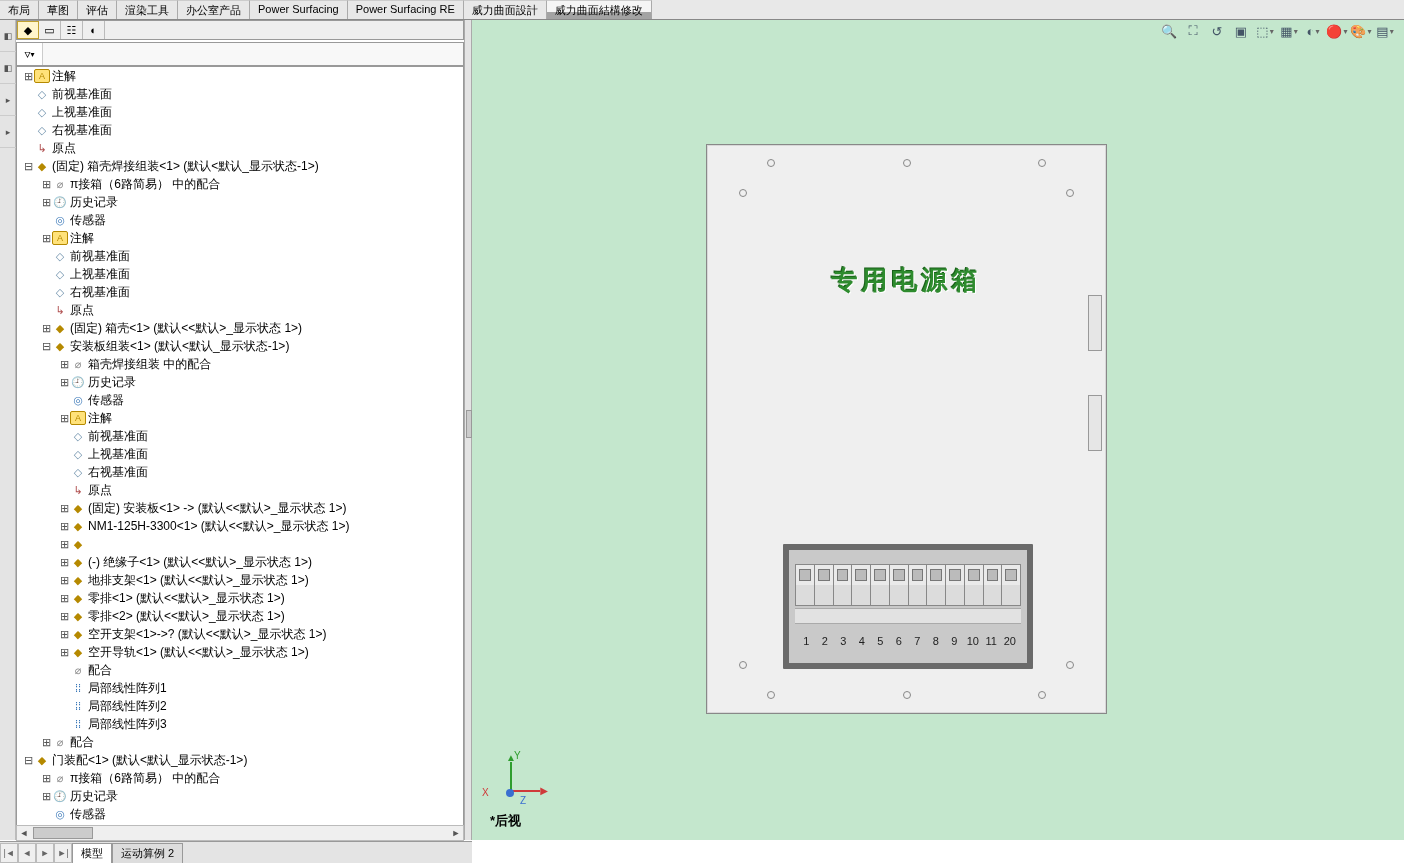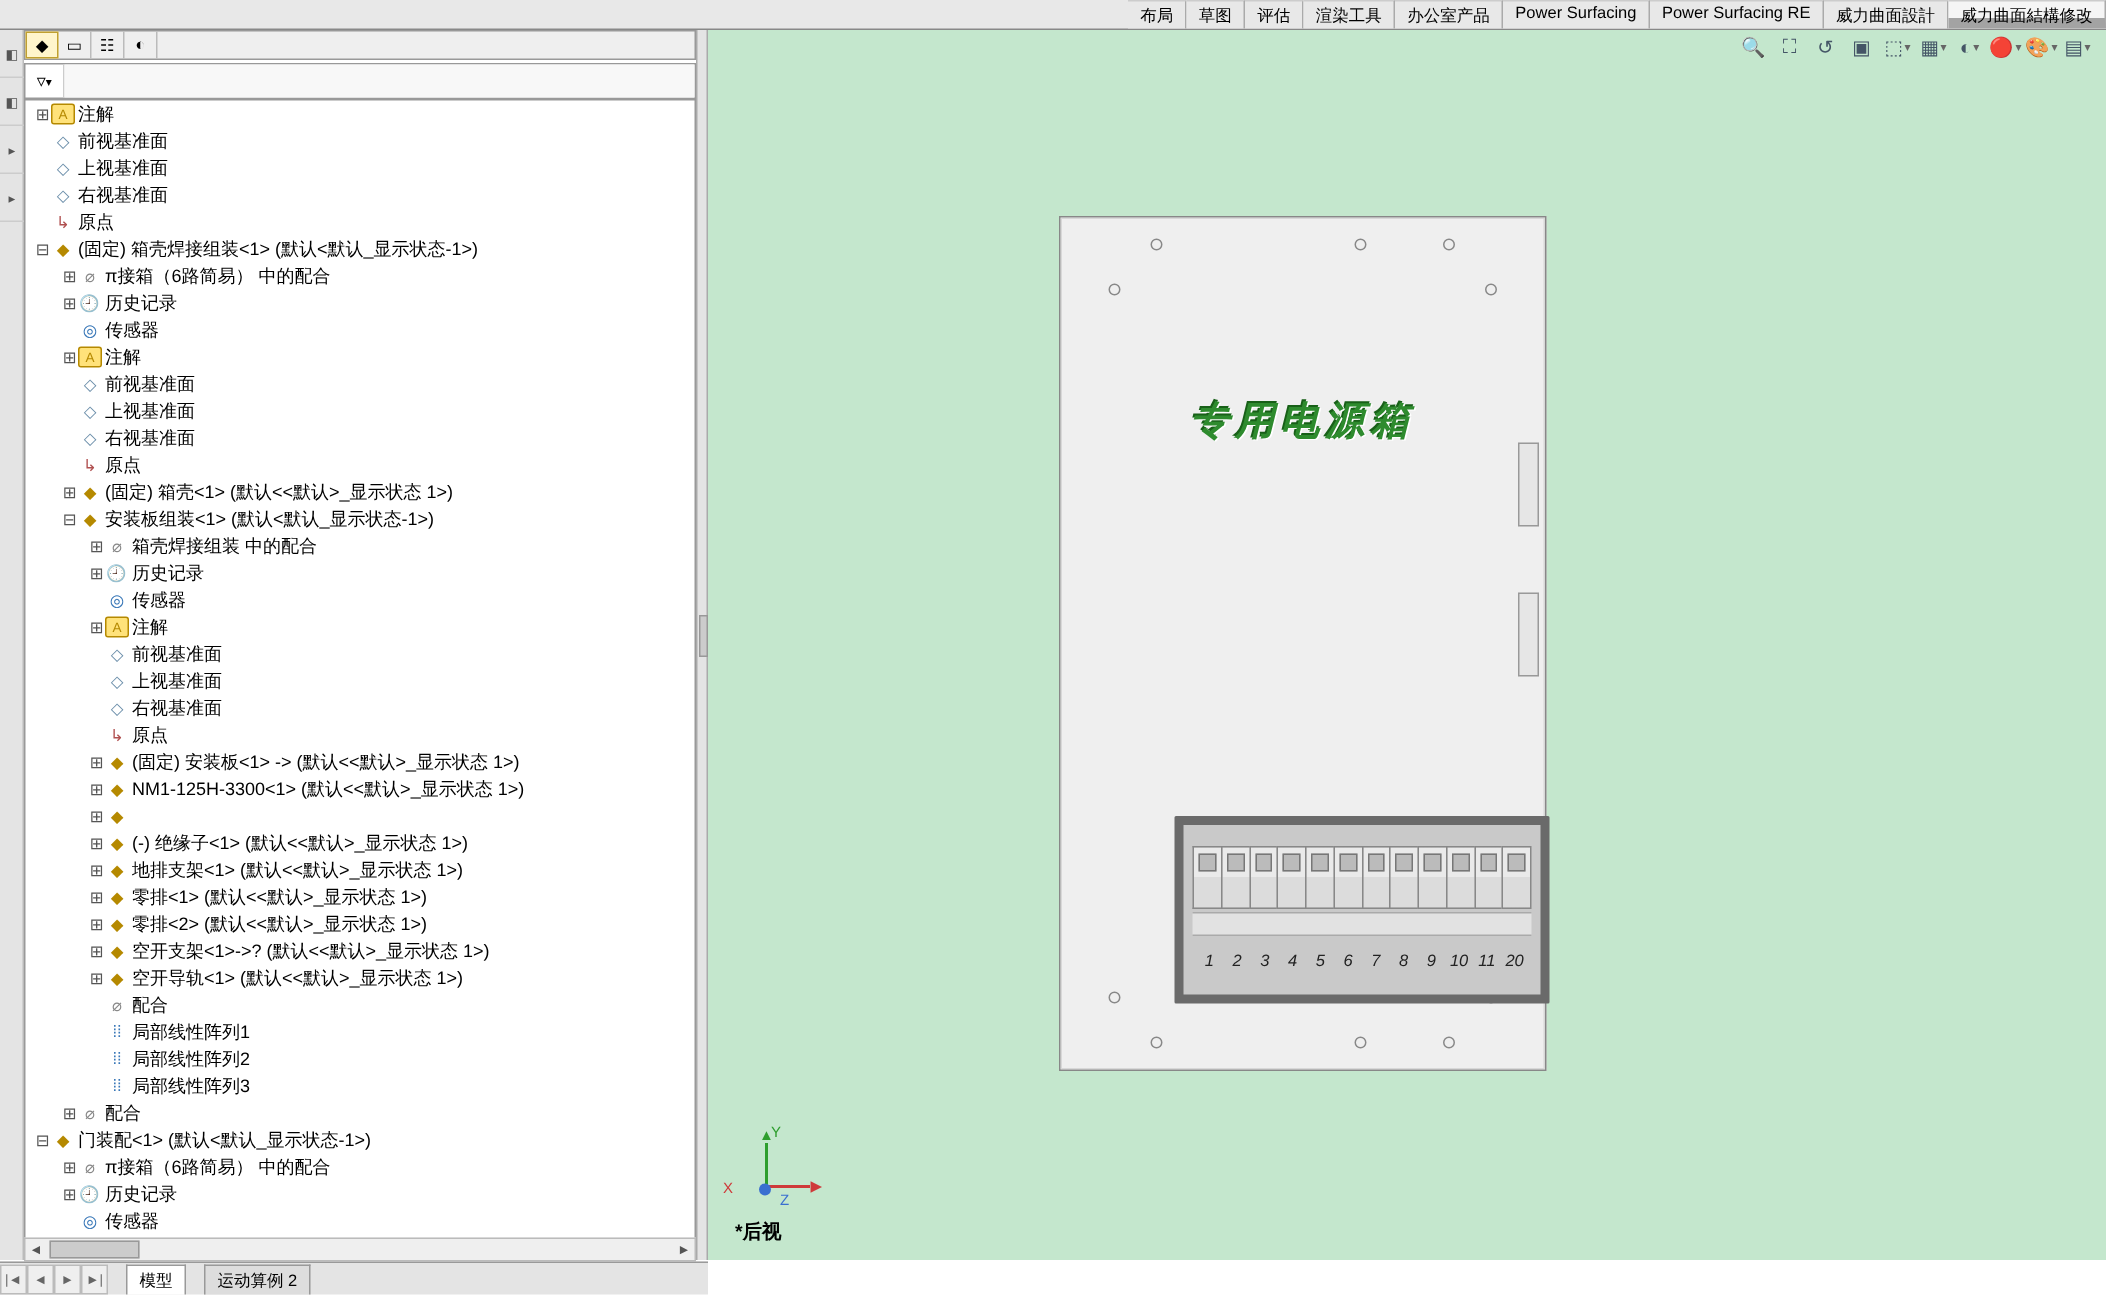--- a/index.html
+++ b/index.html
@@ -1,20 +1,20 @@
 <!DOCTYPE html>
 <html><head>
 <meta charset="utf-8">
 <style>
   * { box-sizing: border-box; margin: 0; padding: 0; font-family: "Microsoft YaHei", Arial, sans-serif; }
   html, body { width: 1404px; height: 863px; overflow: hidden; background: #fff; }
 
   .tabs-bar {
     position: absolute; top: 0; left: 0; right: 0; height: 20px;
-    display: flex; background: #e8e8e8; border-bottom: 1px solid #888; justify-content: flex-end;
+    display: flex; background: #e8e8e8; border-bottom: 1px solid #888;
   }
   .tabs-bar .tab {
     padding: 2px 8px; font-size: 11px; border-right: 1px solid #aaa;
     background: #e8e8e8; cursor: pointer; white-space: nowrap;
     border-top: 1px solid #ccc;
   }
   .tabs-bar .tab.active { background: #f5f5f5; border-bottom: 7px solid #a3a3a3; }
 
   .left-vstrip {
     position: absolute; top: 20px; left: 0; width: 16px; height: 820px;
@@ -89,24 +89,23 @@
     position:absolute; top:2px; right:10px; height:20px;
     display:flex; gap:6px;
   }
   .view-toolbar .vicon2 {
     width:18px; height:18px; display:flex; align-items:center; justify-content:center;
     font-size:13px; cursor:pointer; color:#456;
   }
   .view-toolbar .dd::after{content:"▾"; font-size:8px; margin-left:1px; color:#666;}
 
   .cabinet {
-    position:absolute; top:124px; left:234px; width:325px; height:570px;
+    position:absolute; top:124px; left:234px; width:401px; height:570px;
     background:#efefef; border:1px solid #888;
     box-shadow: inset 0 0 0 1px #d8d8d8;
-    font-style: italic;
   }
   .cabinet .title {
     position:absolute; top:118px; left:0; right:0; text-align:center;
     font-size:26px; font-weight:700; letter-spacing:4px;
     color:#2e8b2e;
     text-shadow: 1px 1px 0 #fff, -1px -1px 0 #186018;
   }
   .screwhole {
     position:absolute; width:8px; height:8px; border:1px solid #888; border-radius:50%;
   }
@@ -159,21 +158,21 @@
   .bottom-bar {
     position:absolute; bottom:0; left:0; width:472px; height:22px;
     background:#e4e4e4; border-top:1px solid #999; display:flex; align-items:center;
   }
   .bottom-bar .navbtn {
     width:18px; height:20px; border:1px solid #bbb; background:#efefef;
     display:flex;align-items:center;justify-content:center; font-size:9px; color:#666; cursor:pointer;
   }
   .bottom-bar .btab {
     padding:2px 8px; font-size:11px; border:1px solid #999; border-bottom:none;
-    background:#fff; margin-left:12px; cursor:pointer;text-align:center;
+    background:#fff; margin-left:0; cursor:pointer;text-align:center;
   }
   .bottom-bar .btab.inactive { background:#ddd; }
 
   .hscroll {
     position:absolute; bottom:22px; left:16px; width:448px; height:16px;
     background:#efefef; border:1px solid #bbb; display:flex; align-items:center;
   }
   .hscroll .thumb{ margin-left:2px; width:60px; height:12px; background:#ccc; border:1px solid #999;}
   .hscroll .arrow{ width:14px;height:14px;display:flex;align-items:center;justify-content:center;font-size:9px;color:#555;}
 </style>

